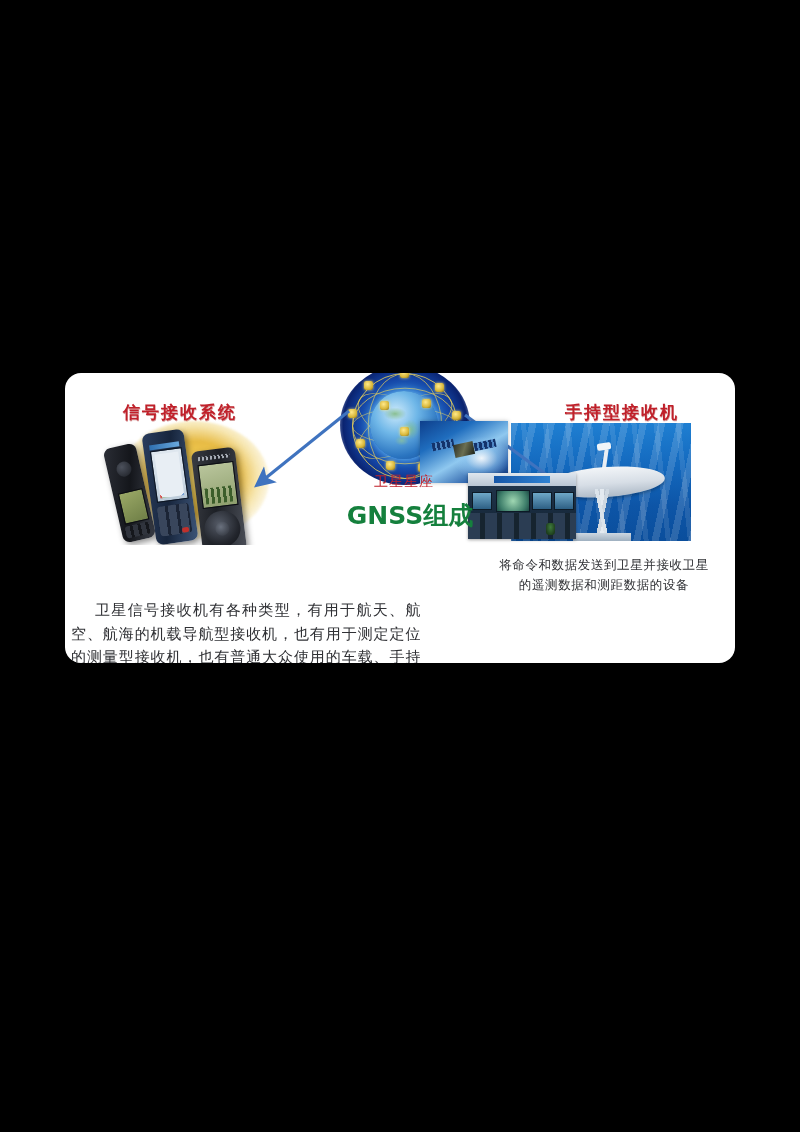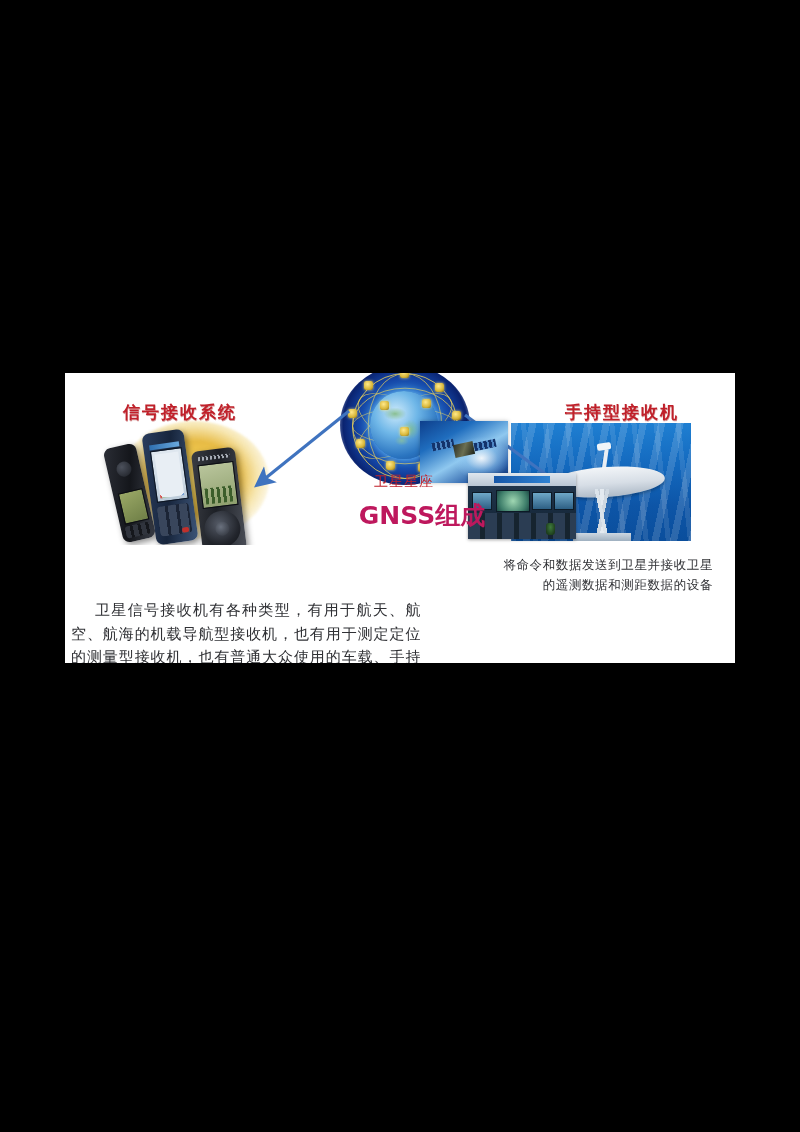--- a/index.html
+++ b/index.html
@@ -17,20 +17,21 @@
 
   
   #slide-panel {
     position: absolute;
     left: 65px;
     top: 373px;
     width: 670px;
     height: 290px;
     background: #ffffff;
     overflow: hidden;
+    border-radius: 16px;
   }
 
   
   .section-title {
     position: absolute;
     color: #c0202a;
     font-weight: bold;
     font-size: 17px;
     letter-spacing: 2px;
     font-family: "DejaVu Serif", "Liberation Serif", serif;
@@ -50,25 +51,25 @@
     font-weight: normal;
     font-size: 14px;
     letter-spacing: 1px;
     font-family: "DejaVu Serif", "Liberation Serif", serif;
     white-space: nowrap;
     z-index: 8;
   }
 
   #gnss-heading {
     position: absolute;
-    left: 282px;
+    left: 270px;
     top: 126px;
     width: 150px;
     text-align: center;
-    color: #be185d;
+    color: #15803d;
     font-weight: bold;
     font-size: 25px;
     letter-spacing: 0px;
     font-family: "DejaVu Sans", "Liberation Sans", sans-serif;
     white-space: nowrap;
     z-index: 8;
   }
 
   
   #receivers-photo {
@@ -382,21 +383,21 @@
     font-size: 15px;
     text-indent: 24px;
     text-align: justify;
     letter-spacing: 0.6px;
     margin-top: 48px;
   }
   #caption-right {
     left: 430px; top: 182px;
     width: 218px;
     font-size: 12.5px;
-    text-align: right;
+    text-align: center;
     letter-spacing: 0.6px;
   }
 </style>
 </head>
 <body>
 
 <div id="slide-panel">
 
   <div class="section-title" id="title-left">信号接收系统</div>
 

